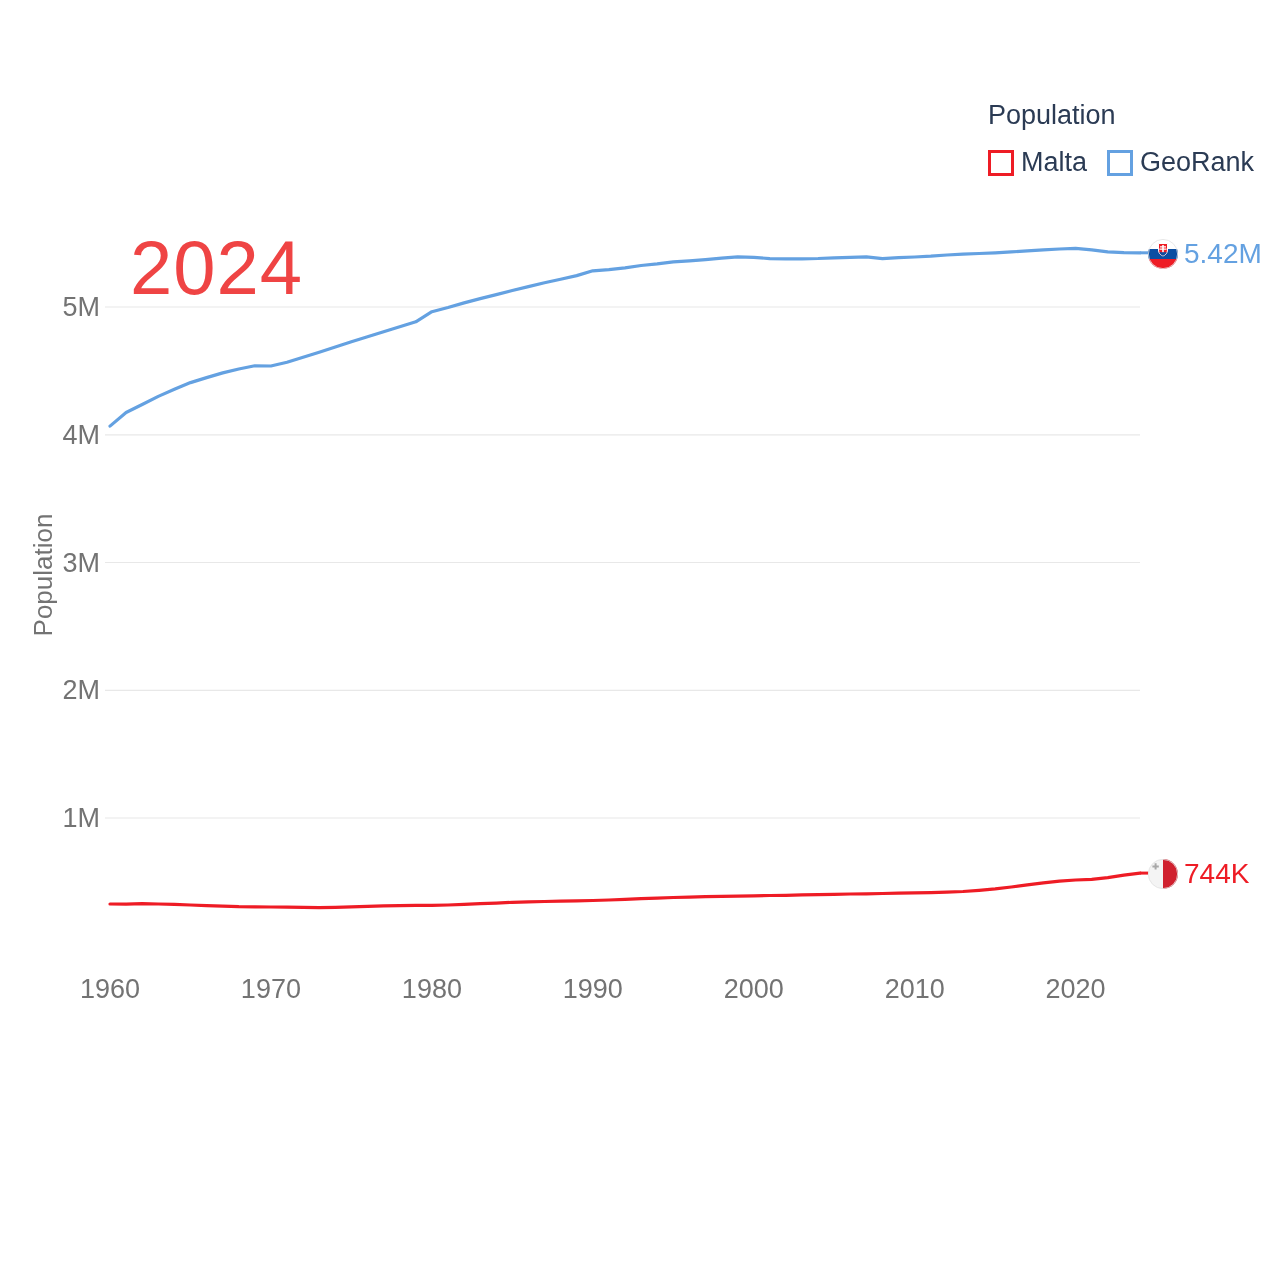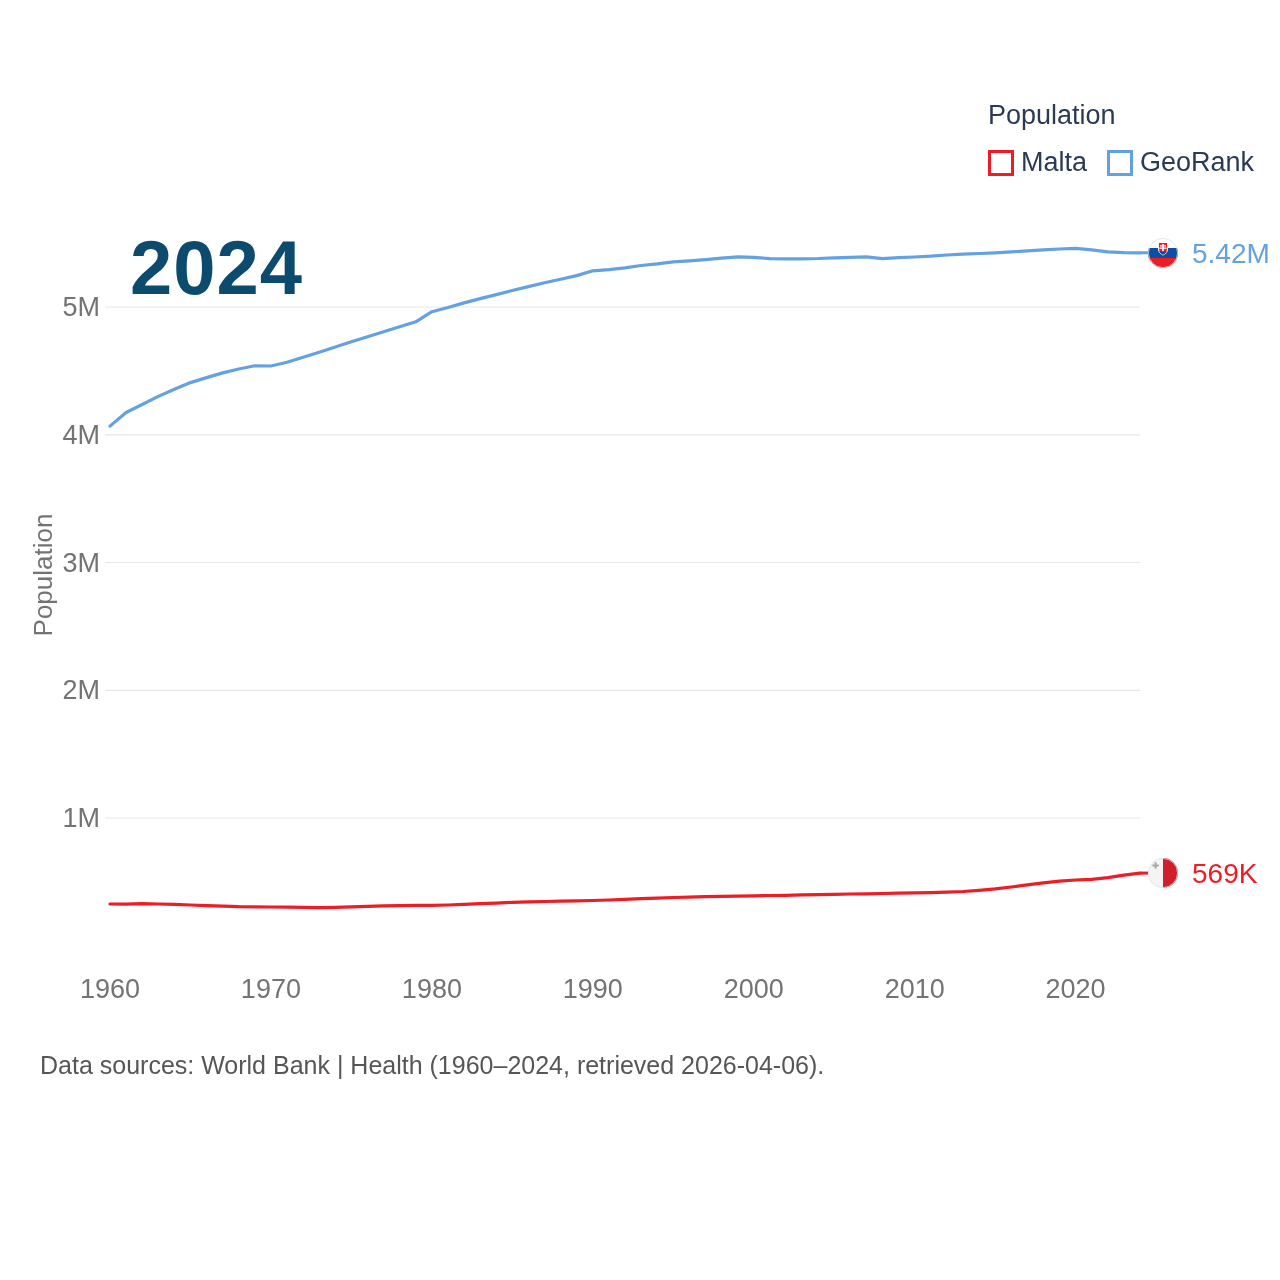--- a/index.html
+++ b/index.html
@@ -3,27 +3,27 @@
 <meta charset="utf-8">
 <style>
   html,body{margin:0;padding:0;background:#fff;}
   .page{position:relative;width:1280px;height:1229px;background:#ffffff;overflow:hidden;
         font-family:"Liberation Sans","DejaVu Sans",sans-serif;padding-left:12px;}
   .legend{position:absolute;top:100px;right:38px;text-align:left;color:#2b3b54;}
   .legend-title{font-size:27px;margin-bottom:16px;}
   .legend-items{display:flex;align-items:flex-end;gap:20px;font-size:27px;}
   .legend-item{display:flex;align-items:center;gap:7px;cursor:pointer;}
   .swatch{width:20px;height:20px;border:3px solid #000;background:#fff;display:inline-block;}
-  .watermark{position:absolute;left:130px;top:224px;font-size:76px;font-weight:700;
-             color:#0c4a6e;letter-spacing:1px;}
+  .watermark{position:absolute;left:130px;top:224px;font-size:76px;font-weight:400;
+             color:#ef4444;letter-spacing:1px;}
   .y-axis-title{position:absolute;left:43px;top:575px;transform:translate(-50%,-50%) rotate(-90deg);
                 font-size:26px;color:#737373;white-space:nowrap;}
   svg.plot{position:absolute;left:0;top:0;}
   .tick{font-family:"Liberation Sans","DejaVu Sans",sans-serif;font-size:27px;fill:#737373;}
-  .end-label{position:absolute;left:1148px;display:flex;align-items:flex-start;gap:14px;
+  .end-label{position:absolute;left:1148px;display:flex;align-items:center;gap:6px;
              font-size:28px;font-weight:400;}
   .flag{width:30px;height:30px;flex:0 0 auto;}
   .footer{position:absolute;left:40px;top:1046px;font-size:25px;line-height:39px;color:#565656;}
 </style>
 </head>
 <body>
 
 <div class="page">
 
   <div class="legend">
@@ -96,20 +96,19 @@
           </clipPath>
         </defs>
       <g clip-path="url(#cMt)">
         <rect x="0" y="0" width="15" height="30" fill="#f4f4f4"></rect>
         <rect x="15" y="0" width="15" height="30" fill="#d8port" display="none"></rect>
         <rect x="15" y="0" width="15" height="30" fill="#d0202e"></rect>
         <path d="M6.6 4.2 h2 v2.2 h2.2 v2 H8.6 v2.2 h-2 V8.4 H4.4 v-2 h2.2 z" fill="#a8a8a8"></path>
       </g>
       <circle cx="15" cy="15" r="14.6" fill="none" stroke="#e2e2e2" stroke-width="0.8"></circle>
     </svg>
-    <span style="color: rgb(238, 28, 37);">569K</span>
+    <span style="color: rgb(238, 28, 37);">744K</span>
   </div>
 
   <div class="footer">
-    <div>Data sources: World Bank | Health (1960–2024, retrieved 2026-04-06).</div>
   </div>
 
 </div>
 
 </body></html>

